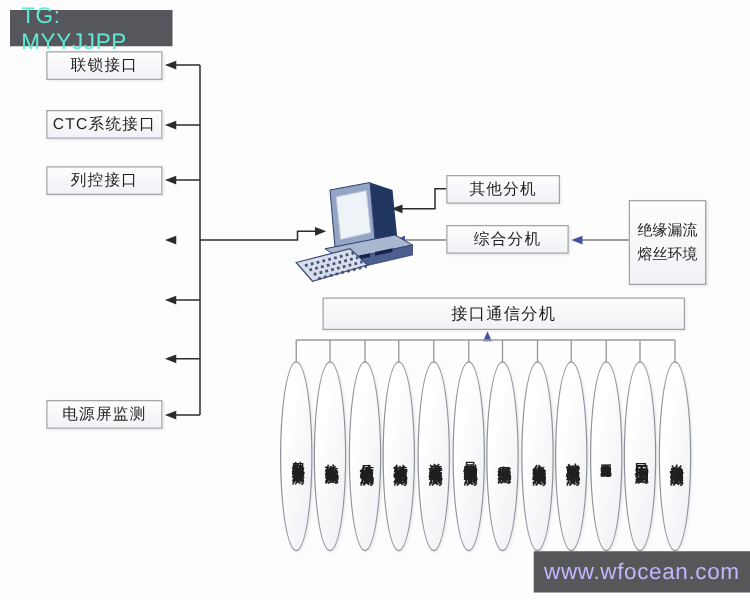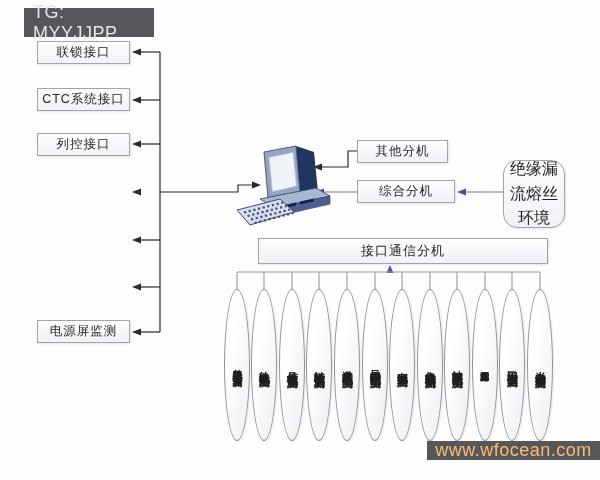--- a/index.html
+++ b/index.html
@@ -10,44 +10,44 @@
   .connectors{position:absolute;left:0;top:0;width:600px;height:480px;z-index:1;}
   .node{
     position:absolute;z-index:2;box-sizing:border-box;
     border:1px solid #a3a3a8;background:linear-gradient(180deg,#fdfdfe 0%,#f1f2f6 100%);
     display:flex;align-items:center;justify-content:center;
     font-weight:normal;font-size:12.5px;letter-spacing:1px;
     box-shadow:1px 1px 2px rgba(60,60,70,0.12);
   }
   .left-box{left:37px;width:93px;height:23px;}
   .tagbar{
-    position:absolute;left:24px;top:8px;width:130px;height:29px;z-index:3;
-    background:#56575c;color:#e5e5e5;display:flex;align-items:center;
+    position:absolute;left:8px;top:8px;width:130px;height:29px;z-index:3;
+    background:#56575c;color:#5eead4;display:flex;align-items:center;
     padding-left:9px;box-sizing:border-box;font-size:18px;letter-spacing:0.5px;
   }
   .comm-box{left:258px;top:238px;width:290px;height:26px;font-size:13px;}
   .insul-box{left:503px;top:160px;width:62px;height:68px;padding:0 3px;line-height:1.55;
-    text-align:center;word-break:break-all;font-size:16px;letter-spacing:0;border-radius:14px;}
+    text-align:center;word-break:break-all;font-size:12px;letter-spacing:0;}
   .computer{position:absolute;left:236px;top:142px;width:100px;height:96px;z-index:2;}
   .ellipse{
     position:absolute;top:289px;width:26px;height:152px;z-index:2;box-sizing:border-box;
     border:1px solid #8f939b;border-radius:50%;
     background:linear-gradient(100deg,#ffffff 30%,#edeff3 100%);
     display:flex;align-items:center;justify-content:center;
     box-shadow:1px 1px 2px rgba(60,60,70,0.10);
   }
   .vtext{
     writing-mode:vertical-rl;text-orientation:upright;
     font-weight:bold;font-size:11px;letter-spacing:1px;line-height:1;
     white-space:nowrap;
   }
   .vtext.small{font-size:8.5px;letter-spacing:0;}
   .watermark{
-    position:absolute;left:427px;top:441px;width:173px;height:19px;z-index:4;
-    background:#565759;color:#fdba74;display:flex;align-items:center;justify-content:center;
+    position:absolute;left:427px;top:441px;width:173px;height:33px;z-index:4;
+    background:#565759;color:#c4b5fd;display:flex;align-items:center;justify-content:center;
     font-size:18px;letter-spacing:0.5px;
   }
 </style>
 </head>
 <body>
 
 <div class="canvas">
 
   <svg class="connectors" viewBox="0 0 600 480" xmlns="http://www.w3.org/2000/svg">
     <g stroke="#2b2b2b" stroke-width="1.2" fill="none">

